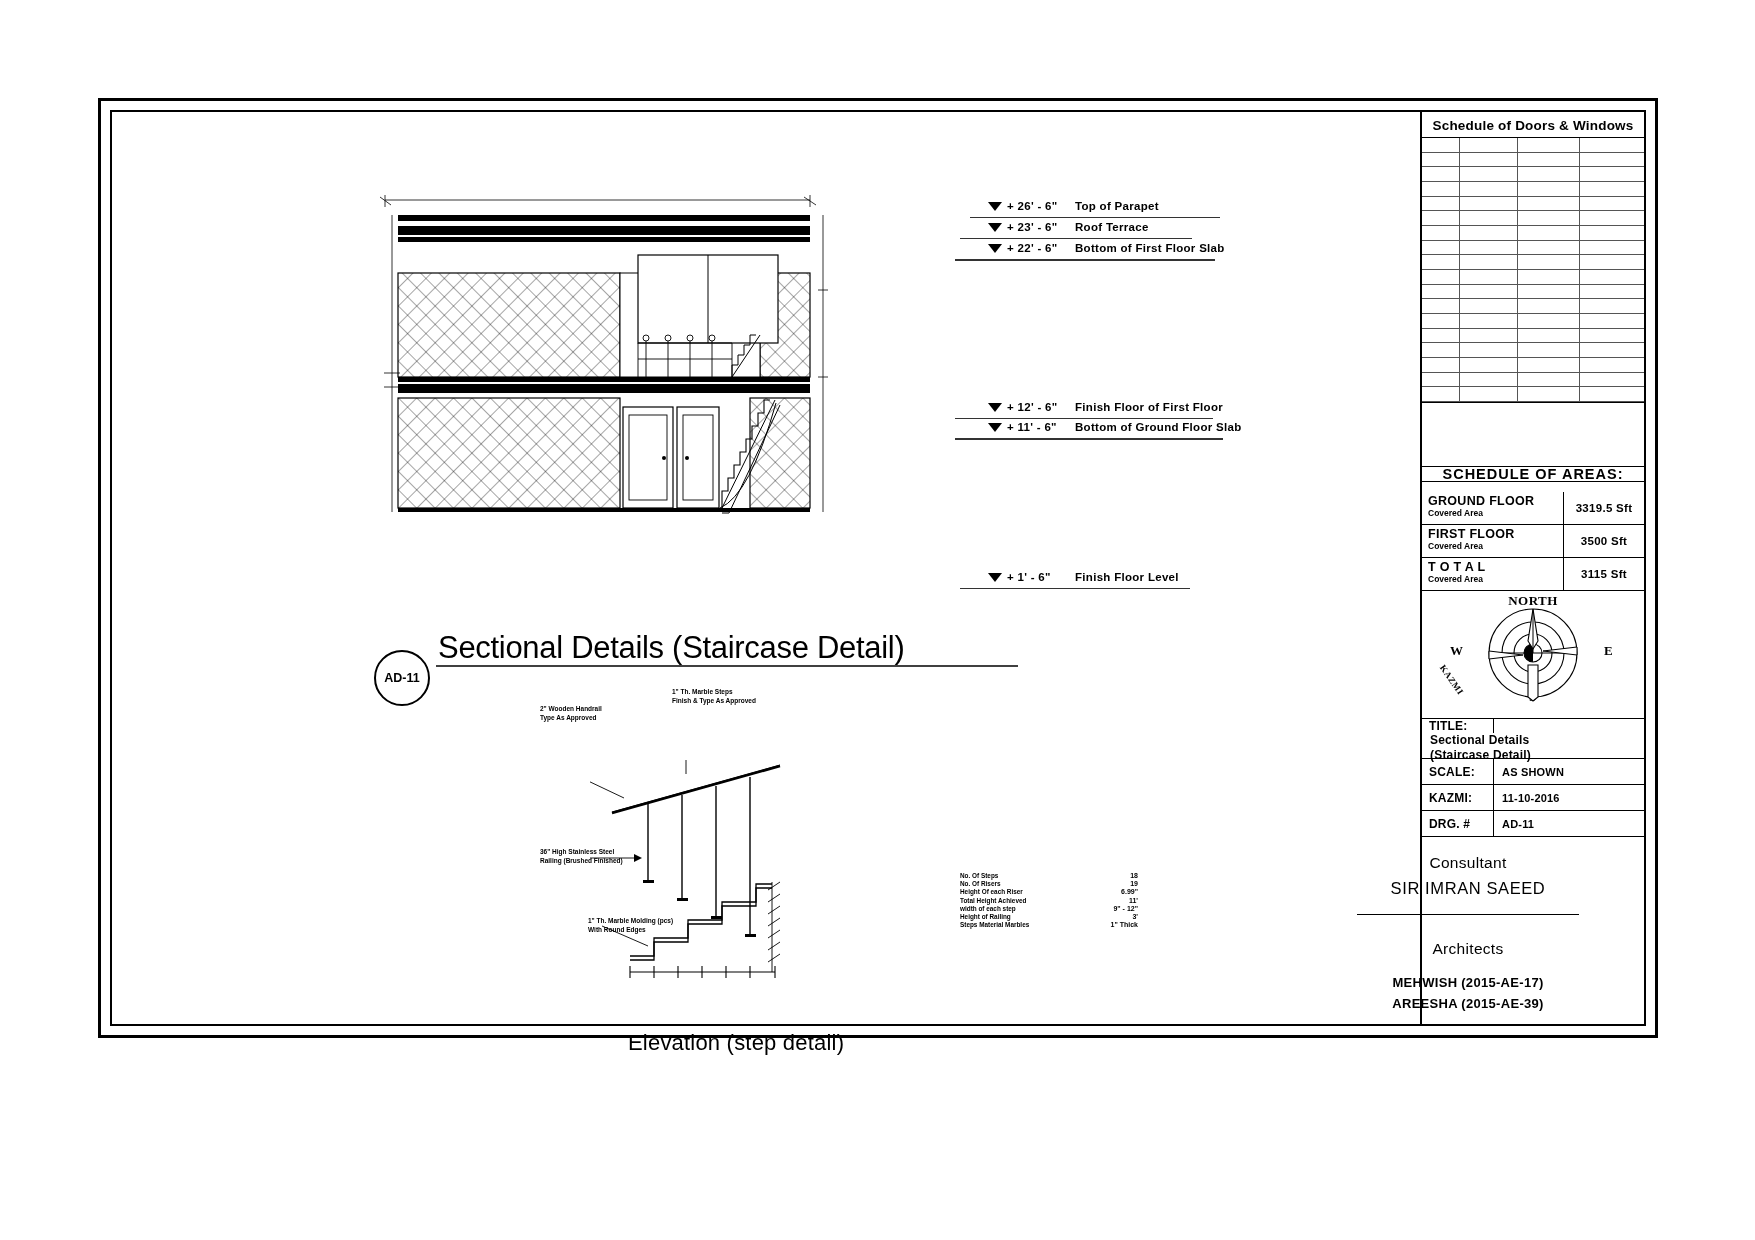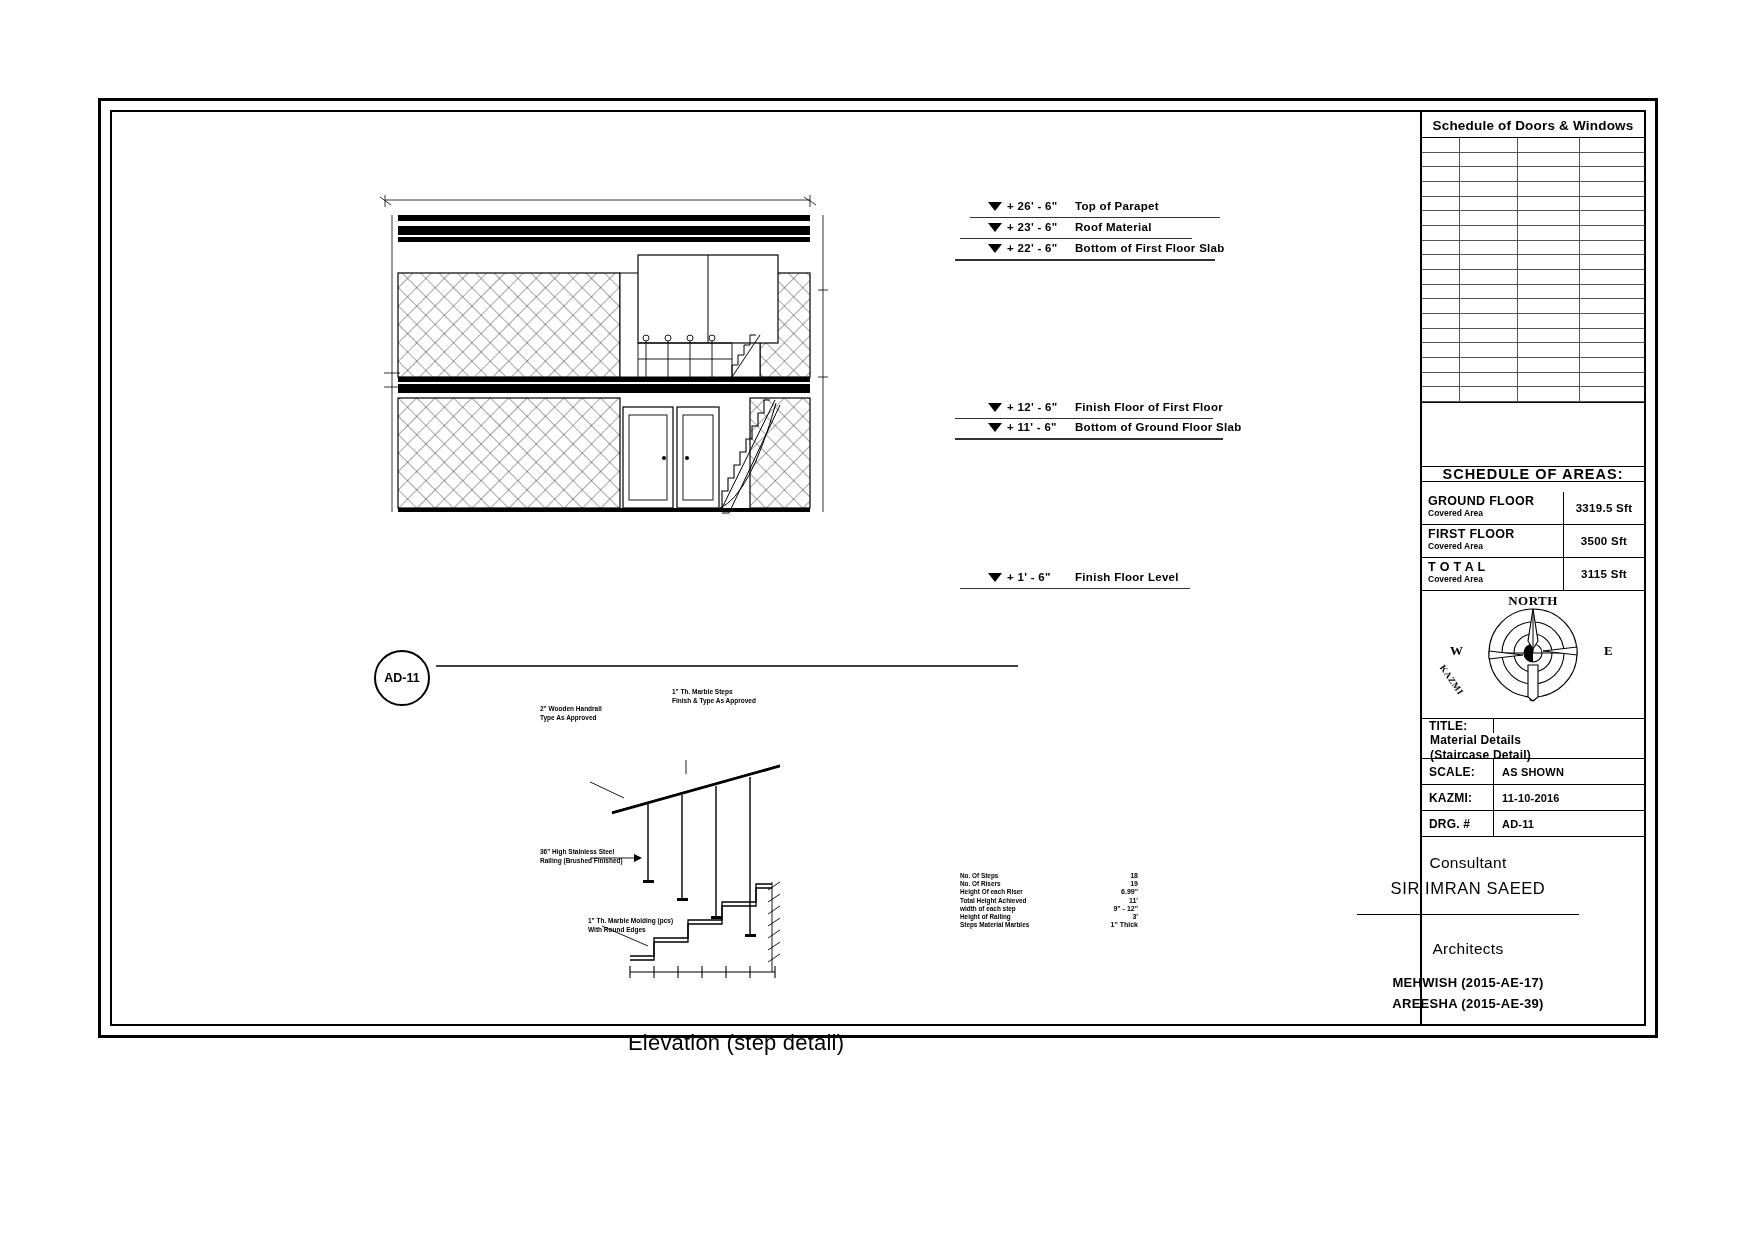--- a/index.html
+++ b/index.html
@@ -290,21 +290,21 @@
     <line x1="438" y1="182" x2="448" y2="182" stroke="#000" stroke-width="0.8"></line>
   </svg>
 
   <div class="lvl-line" style="left:970px; top:217px; width:250px;"></div>
   <div class="lvl" style="left:988px; top:200px;">
     <span class="tri"></span><span class="elev">+ 26' - 6"</span><span class="desc">Top of Parapet</span>
   </div>
 
   <div class="lvl-line" style="left:960px; top:238px; width:232px;"></div>
   <div class="lvl" style="left:988px; top:221px;">
-    <span class="tri"></span><span class="elev">+ 23' - 6"</span><span class="desc">Roof Material</span>
+    <span class="tri"></span><span class="elev">+ 23' - 6"</span><span class="desc">Roof Terrace</span>
   </div>
 
   <div class="lvl-line" style="left:955px; top:259px; width:260px; border-top-width:2.4px;"></div>
   <div class="lvl" style="left:988px; top:242px;">
     <span class="tri"></span><span class="elev">+ 22' - 6"</span><span class="desc">Bottom of First Floor Slab</span>
   </div>
 
   <div class="lvl-line" style="left:955px; top:418px; width:258px;"></div>
   <div class="lvl" style="left:988px; top:401px;">
     <span class="tri"></span><span class="elev">+ 12' - 6"</span><span class="desc">Finish Floor of First Floor</span>
@@ -316,20 +316,21 @@
   </div>
 
   <div class="lvl-line" style="left:960px; top:588px; width:230px;"></div>
   <div class="lvl" style="left:988px; top:571px;">
     <span class="tri"></span><span class="elev">+ 1' - 6"</span><span class="desc">Finish Floor Level</span>
   </div>
 
   <div class="title-bubble">
     <span>AD-11</span>
   </div>
+  <div class="section-title">Sectional Details (Staircase Detail)</div>
   <svg style="position:absolute; left:436px; top:632px;" width="582" height="36">
     <line x1="0" y1="34" x2="582" y2="34" stroke="#000" stroke-width="1.4"></line>
   </svg>
 
   <svg class="dwg" style="left:590px; top:760px;" width="330" height="230">
 
     <line x1="22" y1="45" x2="190" y2="-2" stroke="#000" stroke-width="2.6" transform="translate(0,8)"></line>
     <line x1="22" y1="52" x2="190" y2="5" stroke="#000" stroke-width="1"></line>
 
     <g stroke="#000" stroke-width="1.4" fill="none">
@@ -559,21 +560,21 @@
 
       <line x1="24" y1="46" x2="112" y2="46" stroke="#000" stroke-width="1"></line>
       <path d="M 78 44 L 112 40 L 112 48 Z" fill="#fff" stroke="#000" stroke-width="1"></path>
       <path d="M 58 48 L 24 52 L 24 44 Z" fill="#fff" stroke="#000" stroke-width="1"></path>
     </svg>
   </div>
 
   <div class="tb-field" style="top:719px; height:40px;flex-direction:column;">
     <div class="k">TITLE:</div>
     <div class="v">
-      <div class="vl">Material Details</div>
+      <div class="vl">Sectional Details</div>
       <div class="vl">(Staircase Detail)</div>
     </div>
   </div>
   <div class="tb-field" style="top:759px; height:26px;">
     <div class="k">SCALE:</div>
     <div class="v small">AS SHOWN</div>
   </div>
   <div class="tb-field" style="top:785px; height:26px;">
     <div class="k">KAZMI:</div>
     <div class="v small">11-10-2016</div>

